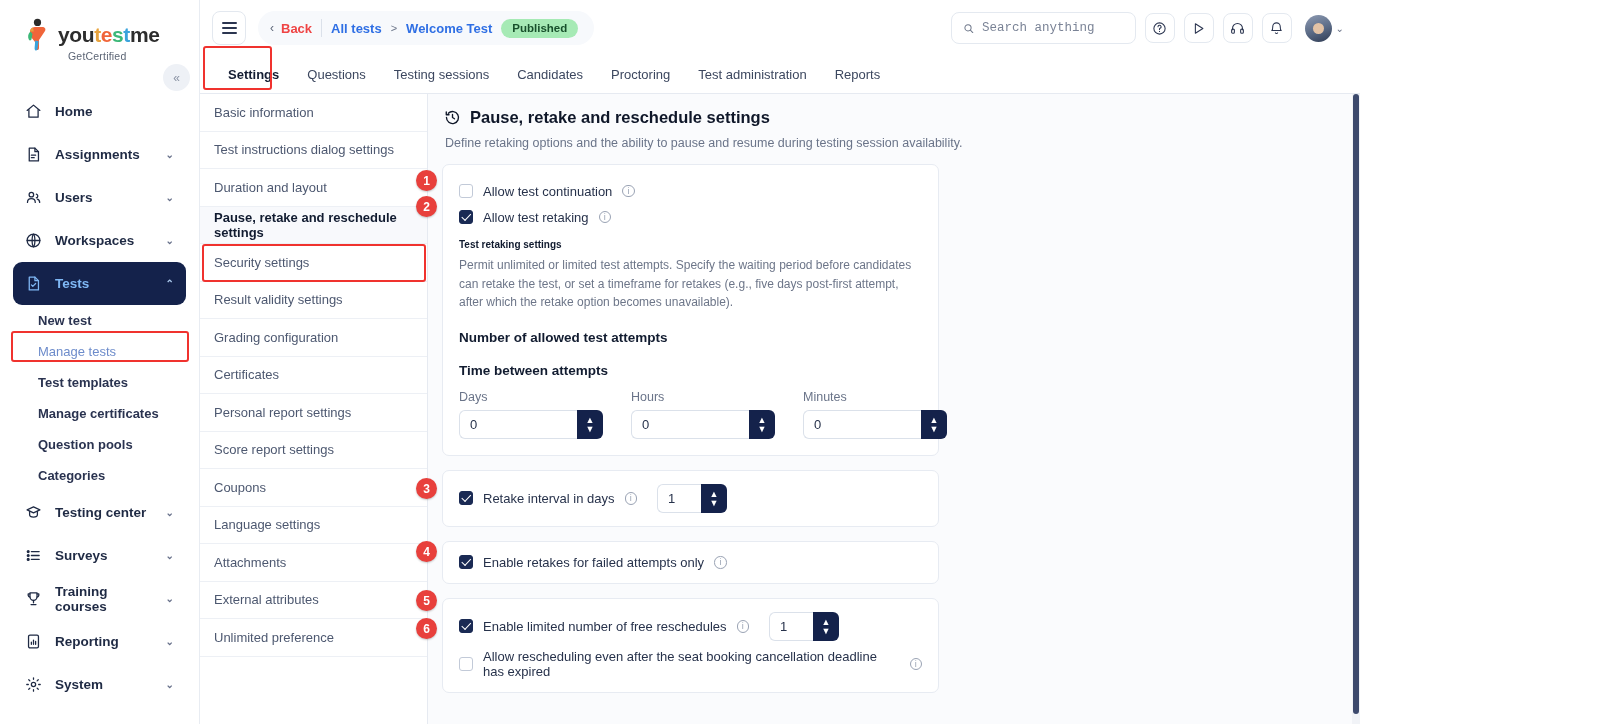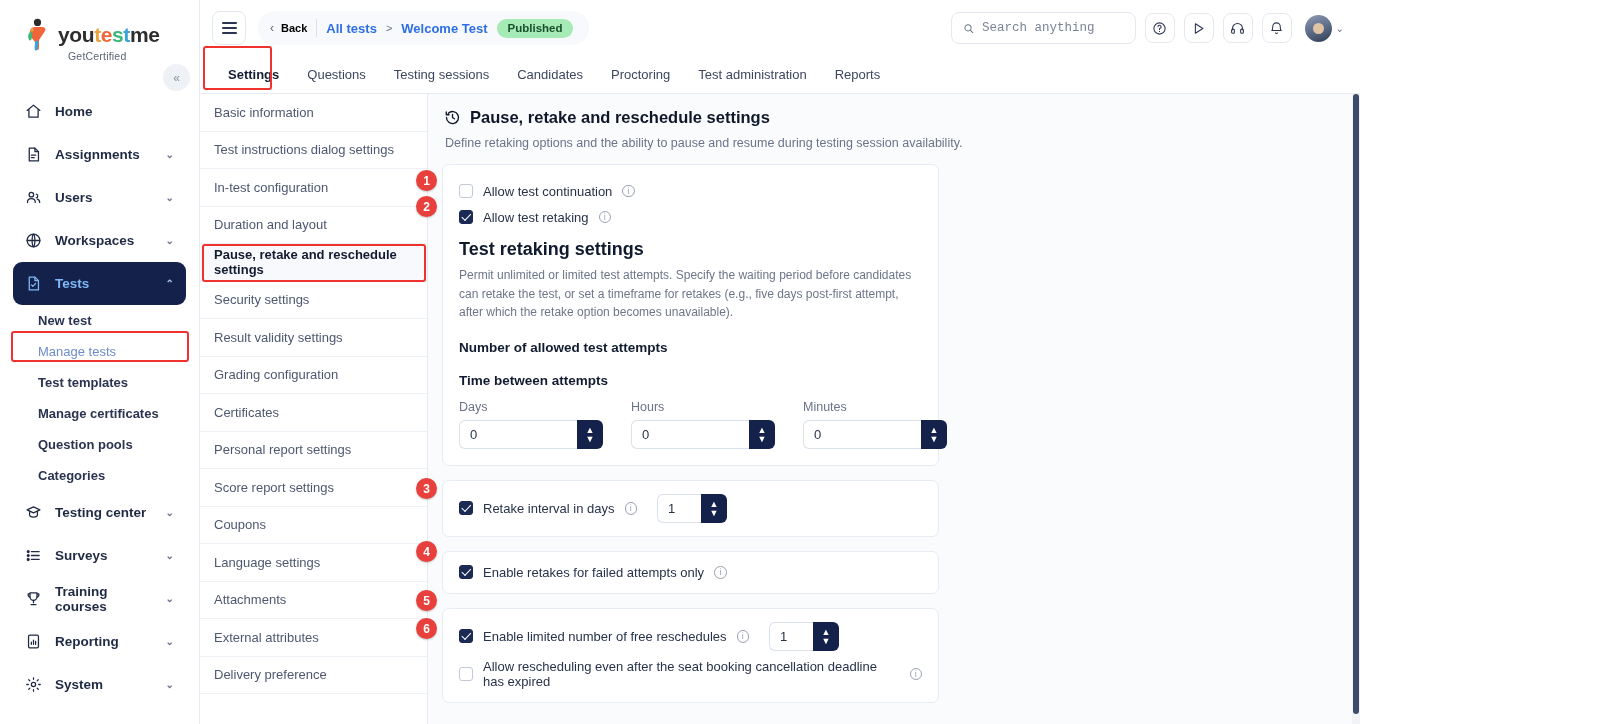--- a/index.html
+++ b/index.html
@@ -72,21 +72,21 @@
   .hamburger i:nth-child(1){ width: 15px; }
   .hamburger i:nth-child(2){ width: 15px; }
   .hamburger i:nth-child(3){ width: 15px; }
   .crumbs {
     display: flex; align-items: center; gap: 9px;
     margin-left: 12px; background: #f7f9fc; border-radius: 19px;
     height: 34px; padding: 0 16px 0 12px;
   }
   .crumb-back { display: flex; align-items: center; gap: 7px; cursor: pointer; }
   .crumb-caret { color: #5d6678; font-size: 12px; }
-  .crumb-back-label { font-size: 11px; font-weight: 600; color: #000000; }
+  .crumb-back-label { font-size: 13px; font-weight: 600; color: #ef4444; }
   .crumb-sep-line { width: 1px; height: 18px; background: #dbe1ea; }
   .crumb-link { font-size: 13px; font-weight: 600; color: #2f6fe4; cursor: pointer; }
   .crumb-gt { font-size: 11px; color: #6b7589; }
   .badge-published {
     background: #a6eab5; color: #17502b; font-size: 11.5px; font-weight: 600;
     border-radius: 11px; padding: 3.5px 11px;
   }
   .top-right { margin-left: auto; display: flex; align-items: center; gap: 9px; }
   .search-box {
     width: 185px; height: 32px; border: 1px solid #e4e9f0; border-radius: 8px;
@@ -168,21 +168,21 @@
     content: ""; width: 4px; height: 7.5px; border: solid #fff;
     border-width: 0 1.8px 1.8px 0; transform: rotate(43deg) translate(-1px,-1px);
   }
   .chk-label { font-size: 13px; color: #27324b; }
   .info-i {
     width: 12.5px; height: 12.5px; border-radius: 50%; border: 1.1px solid #9aa3b4;
     color: #9aa3b4; font-size: 9px; display: inline-flex; align-items: center;
     justify-content: center; font-style: normal; cursor: pointer; flex: 0 0 12.5px;
   }
 
-  .sec-title { font-size: 18px; font-weight: 700; color: #101a2e; margin: 10px 0 0 0; }
+  .sec-title { font-size: 10px; font-weight: 700; color: #101a2e; margin: 10px 0 0 0; }
   .sec-desc { font-size: 12px; color: #6d7689; line-height: 1.55; margin-top: 6px; }
   .sub-title { font-size: 13.5px; font-weight: 700; color: #121c30; margin-top: 18px; }
 
   .radio-row { display: flex; align-items: center; gap: 22px; margin-top: 10px; }
   .radio-opt { display: flex; align-items: center; gap: 8px; cursor: pointer; }
   .radio {
     width: 13px; height: 13px; border-radius: 50%; border: 1.5px solid #b9c1d0; background: #fff;
     flex: 0 0 13px; display: flex; align-items: center; justify-content: center;
   }
   .radio.on { border-color: #14224b; }
@@ -433,34 +433,33 @@
       <div class="tab">Test administration</div>
       <div class="tab">Reports</div>
       <div class="hl-box-settings"></div>
     </div>
 
     <div class="body-row">
 
       <div class="settings-list">
         <div class="slist-item">Basic information</div>
         <div class="slist-item">Test instructions dialog settings</div>
-        <div class="slist-item">In-test configuration</div>
         <div class="slist-item">Duration and layout</div>
         <div class="slist-item active">Pause, retake and reschedule settings</div>
         <div class="slist-item">Security settings</div>
         <div class="slist-item">Result validity settings</div>
         <div class="slist-item">Grading configuration</div>
         <div class="slist-item">Certificates</div>
         <div class="slist-item">Personal report settings</div>
         <div class="slist-item">Score report settings</div>
         <div class="slist-item">Coupons</div>
         <div class="slist-item">Language settings</div>
         <div class="slist-item">Attachments</div>
         <div class="slist-item">External attributes</div>
-        <div class="slist-item">Delivery preference</div>
+        <div class="slist-item">Unlimited preference</div>
         <div class="hl-box-pause"></div>
       </div>
 
       <section class="content">
         <div class="panel-head">
           <svg width="17" height="17" viewBox="0 0 24 24" fill="none" stroke="#0f1729" stroke-width="1.9" stroke-linecap="round" stroke-linejoin="round">
               <path d="M3.5 12a8.5 8.5 0 1 0 2.6-6.1"></path>
               <path d="M3.2 4.2v3.9h3.9"></path>
               <path d="M12 7.8V12l2.8 1.8"></path>
             </svg>

